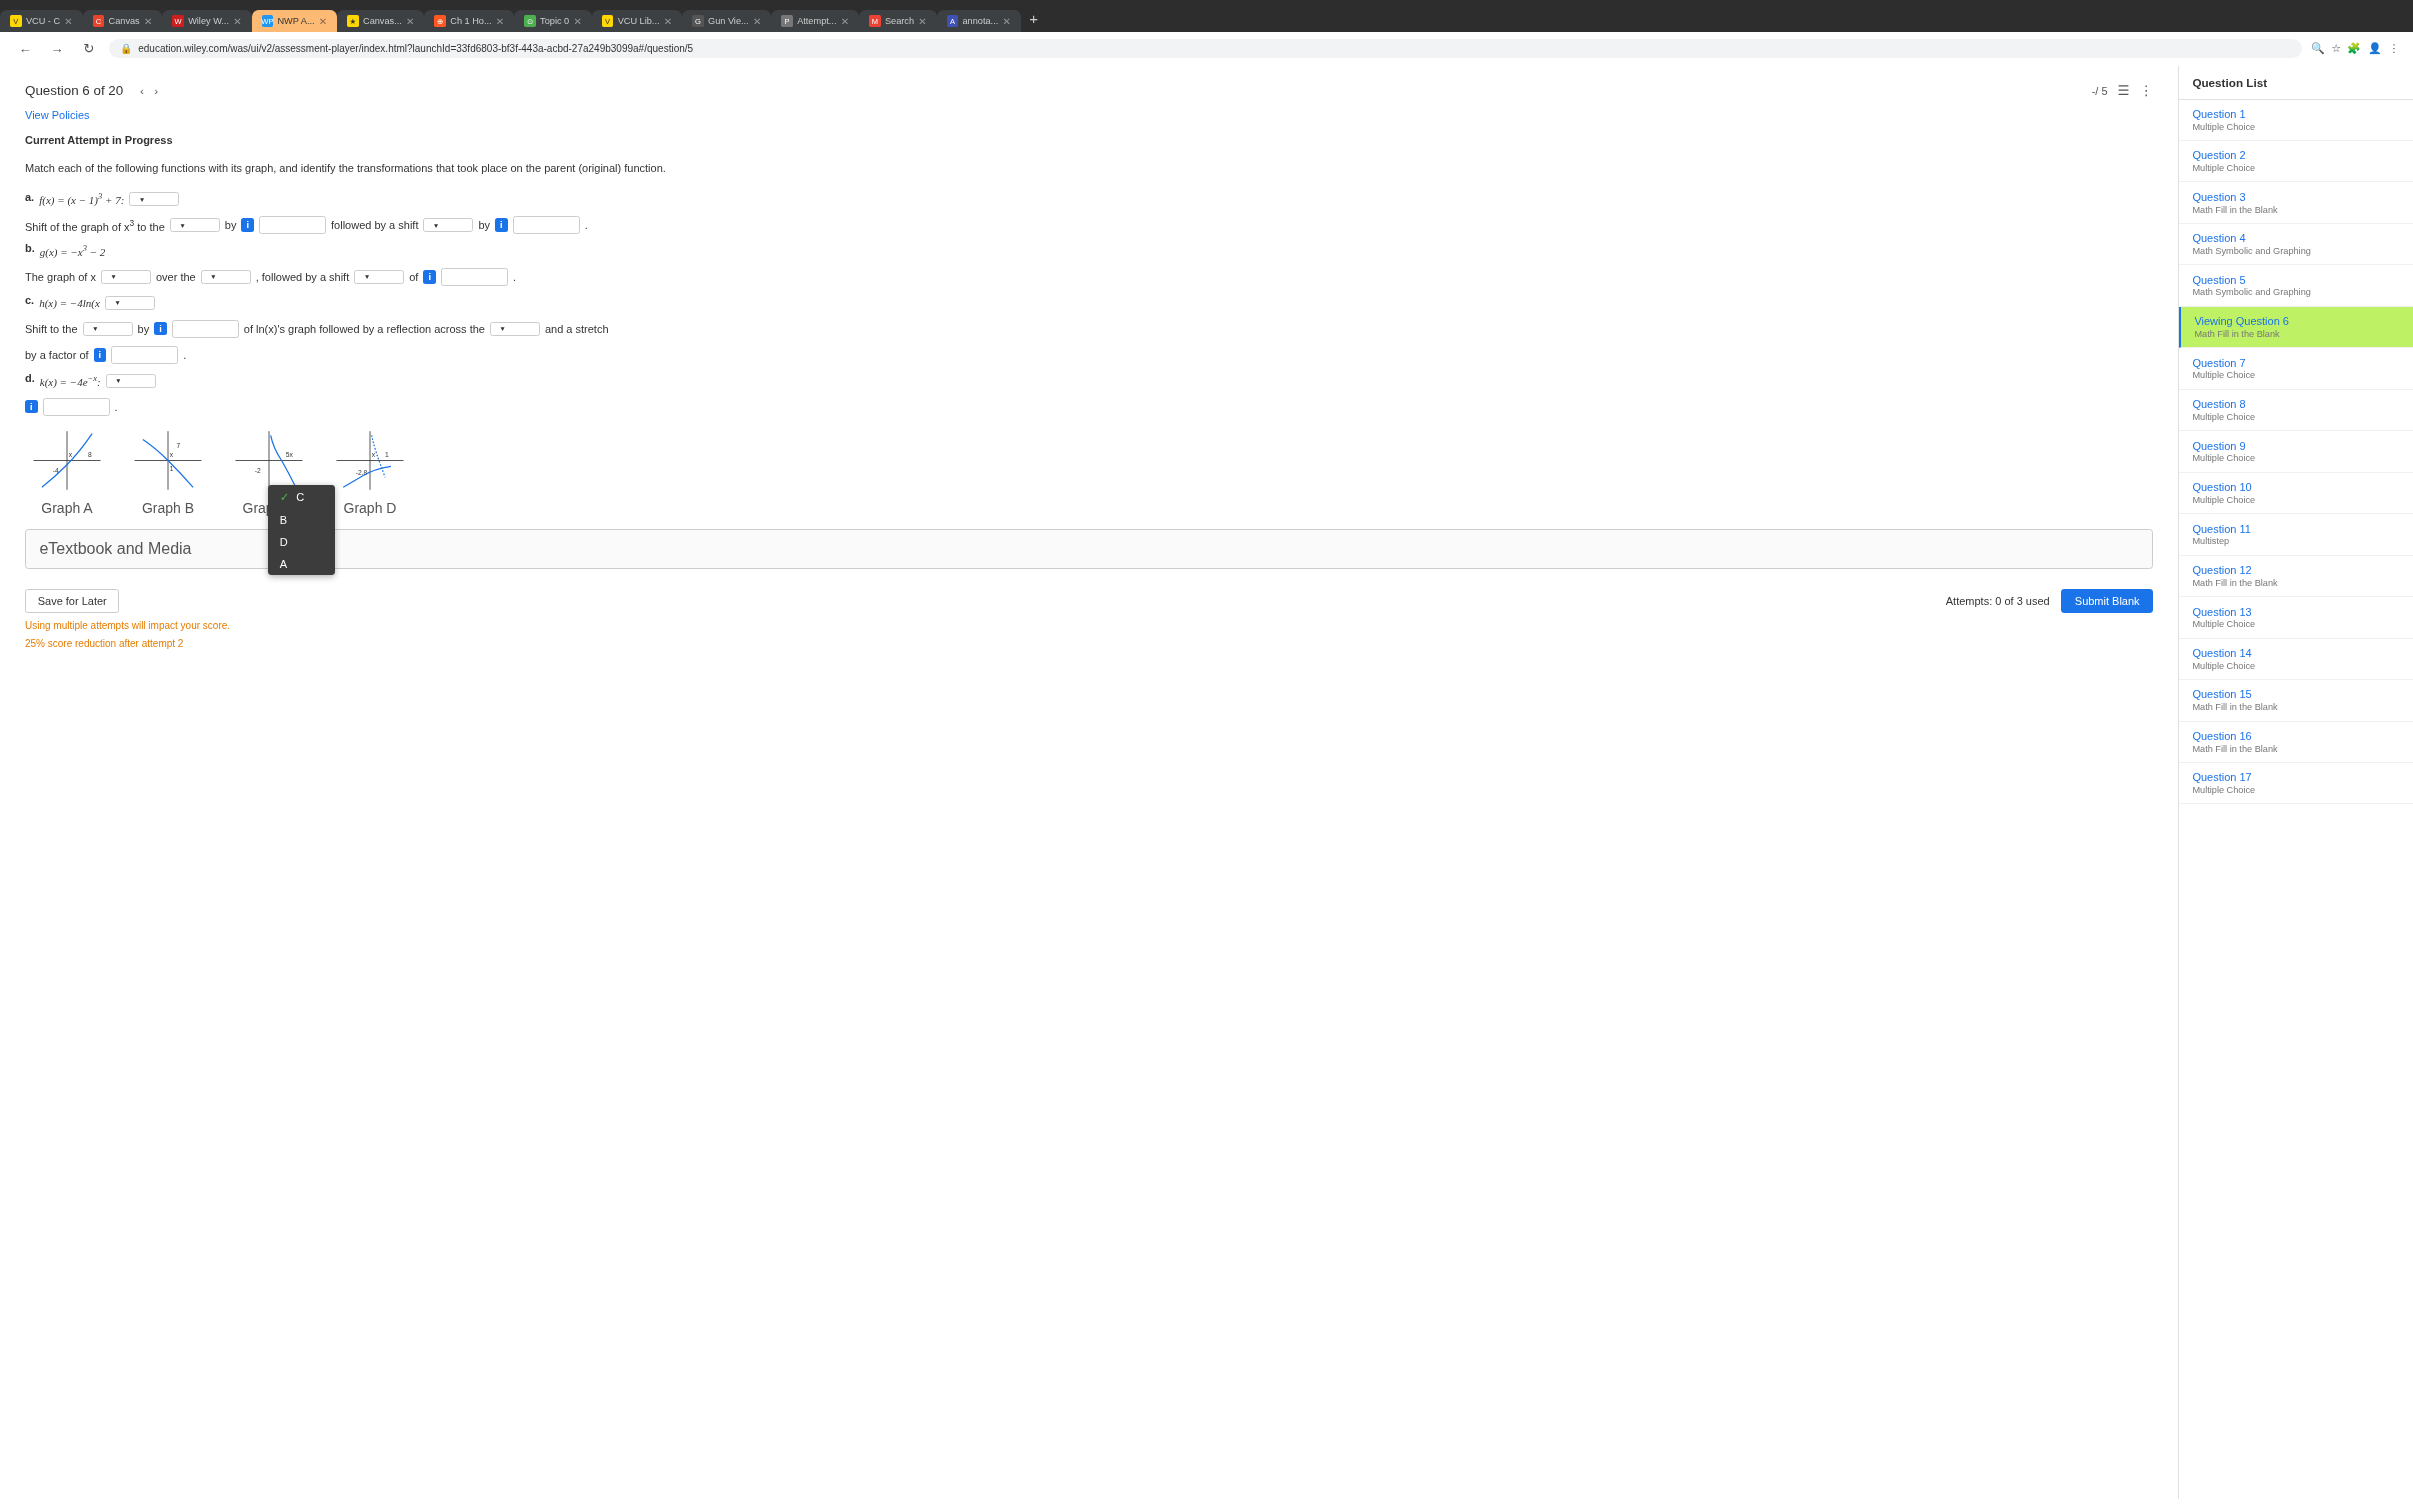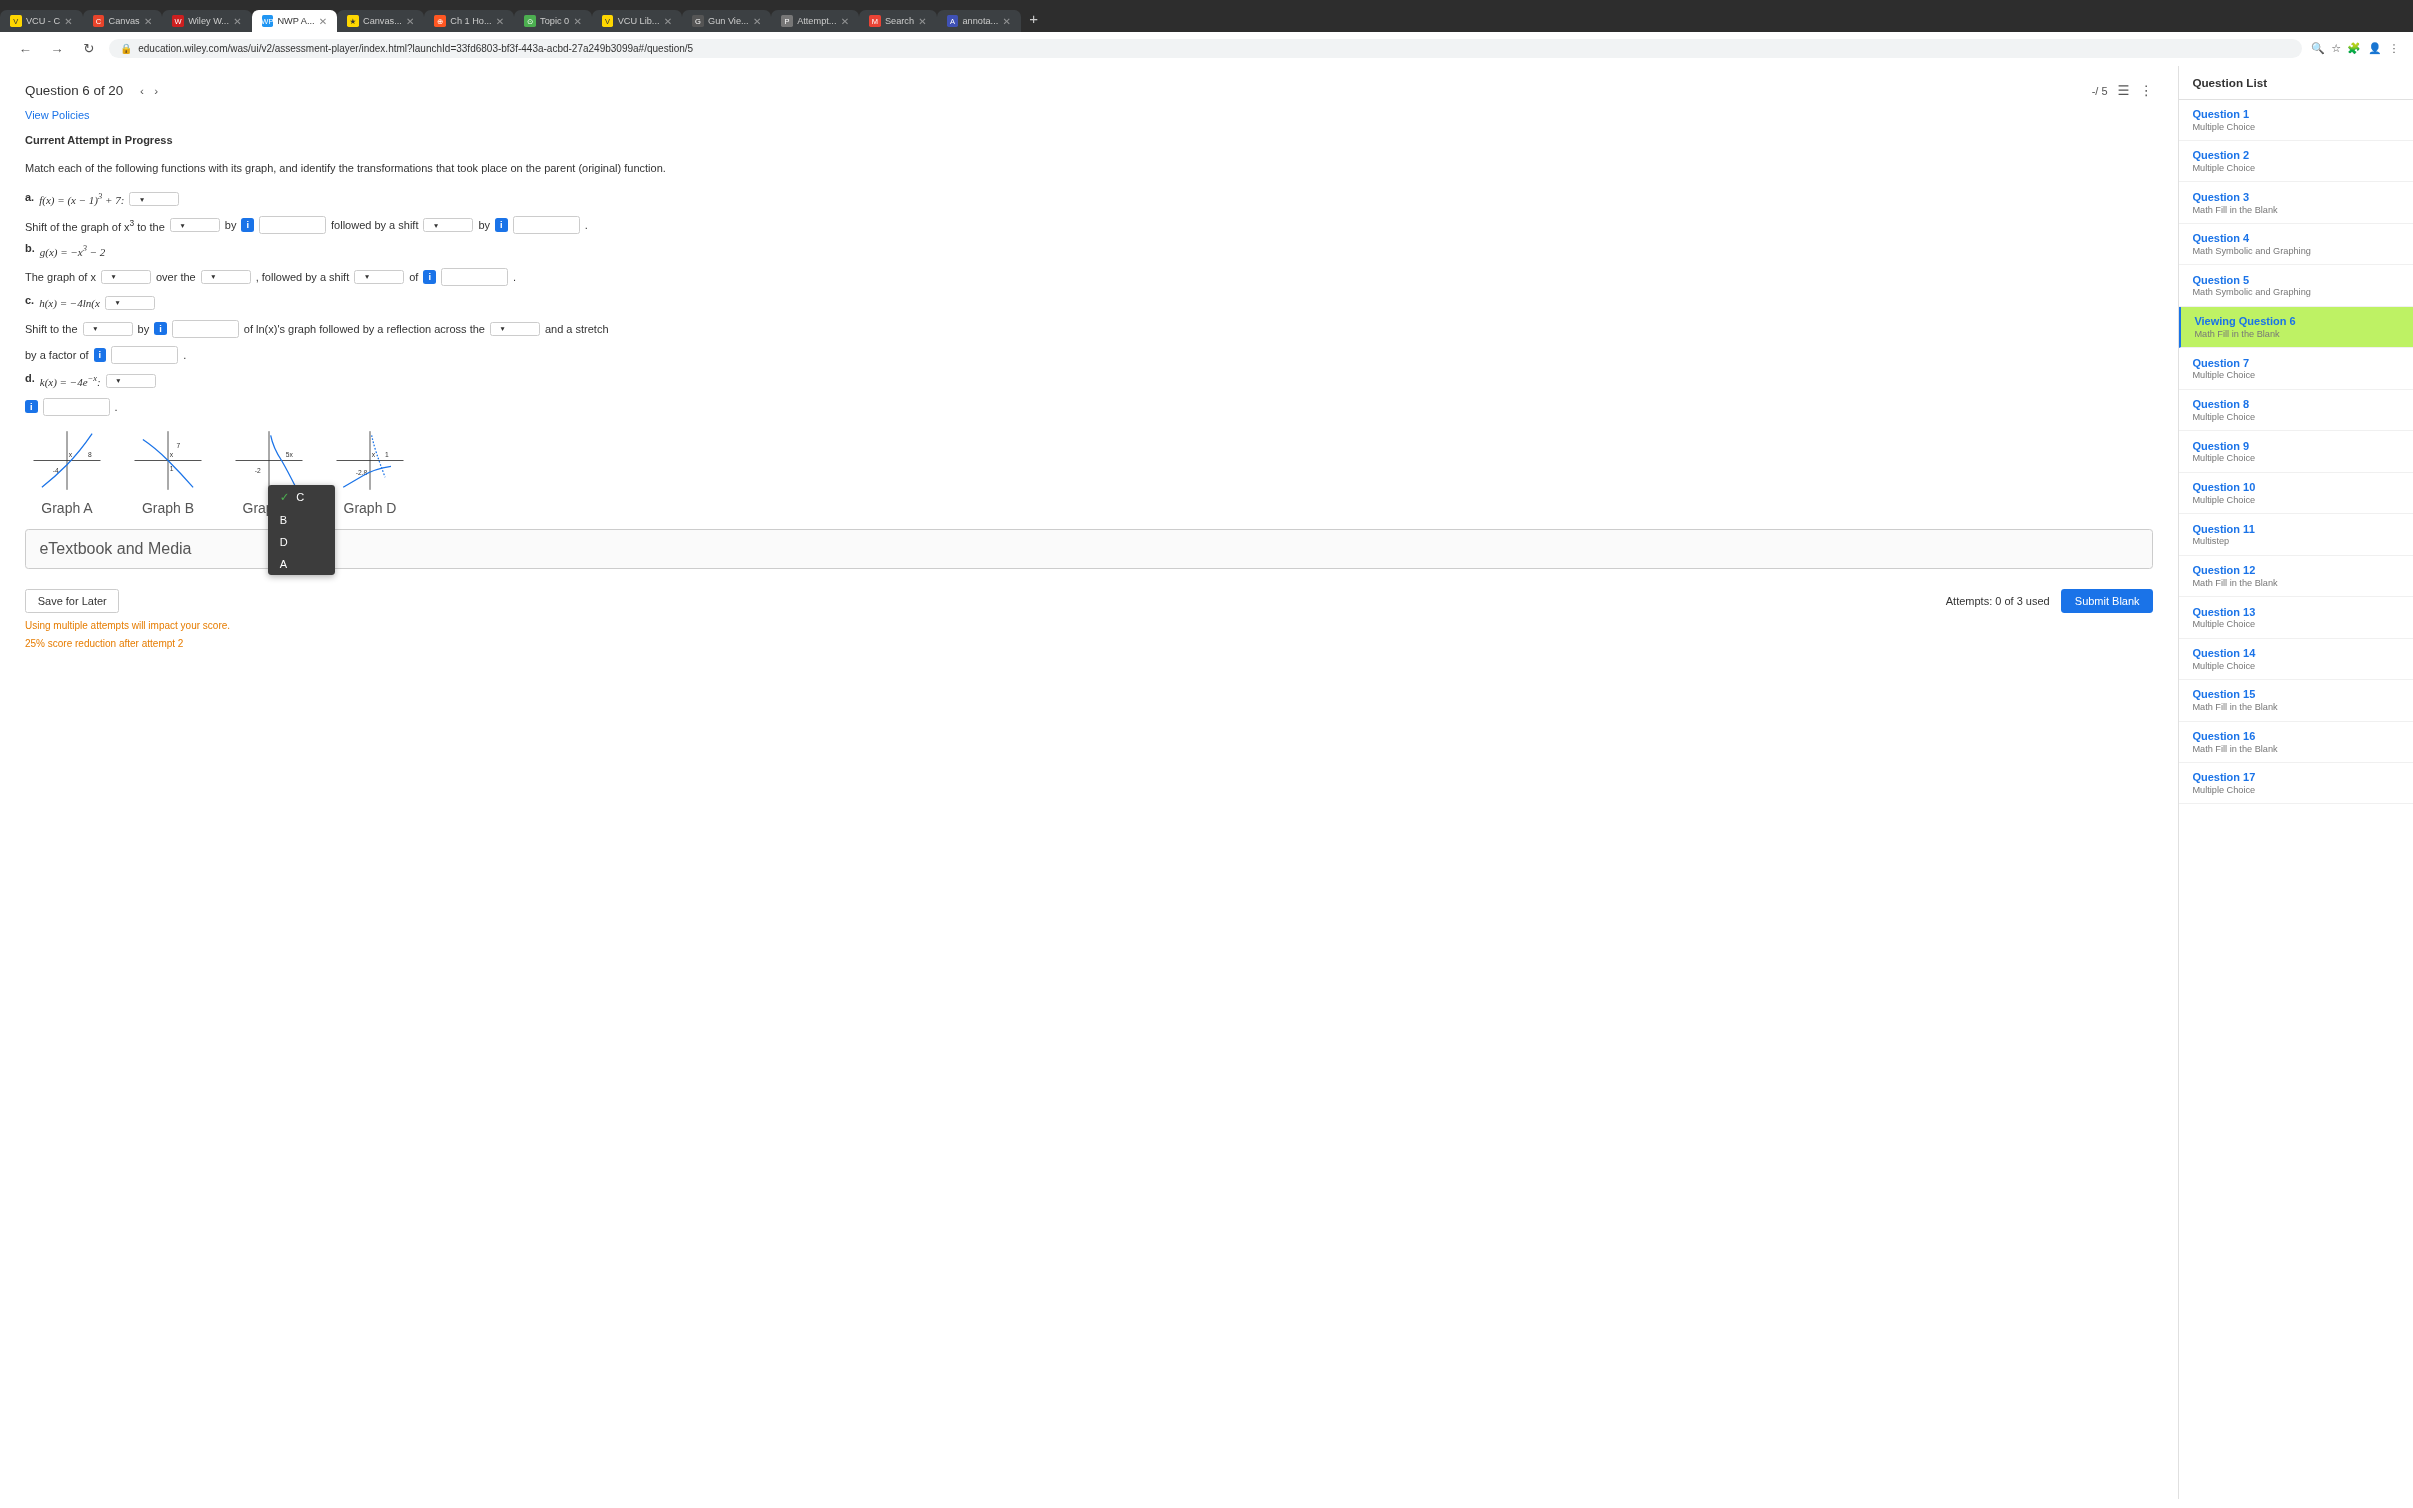--- a/index.html
+++ b/index.html
@@ -27,21 +27,21 @@
       border-radius: 6.7px 6.7px 0 0;
       min-width: 67px;
       max-width: 117px;
       font-size: 9.2px;
       color: #ccc;
       position: relative;
       gap: 4.2px;
       cursor: pointer;
     }
     .tab.active {
-      background: #ffffff;
+      background: #fdba74;
       color: #333;
     }
     .tab-favicon {
       width: 11.7px;
       height: 11.7px;
       border-radius: 1.7px;
       flex-shrink: 0;
       display: inline-flex;
       align-items: center;
       justify-content: center;
@@ -332,21 +332,21 @@
       border-bottom: 0.8px solid #f0f0f0;
       cursor: pointer;
     }
     .sidebar-item.active {
       background: #bef264;
       border-left: 2.5px solid #1a73e8;
     }
     .sidebar-item-name {
       font-size: 11px;
       color: #1a73e8;
-      font-weight: 700;
+      font-weight: 400;
     }
     .sidebar-item.active .sidebar-item-name {
       color: #1a73e8;
     }
     .sidebar-item-type {
       font-size: 9.2px;
       color: #777;
       margin-top: 1.7px;
     }
 

